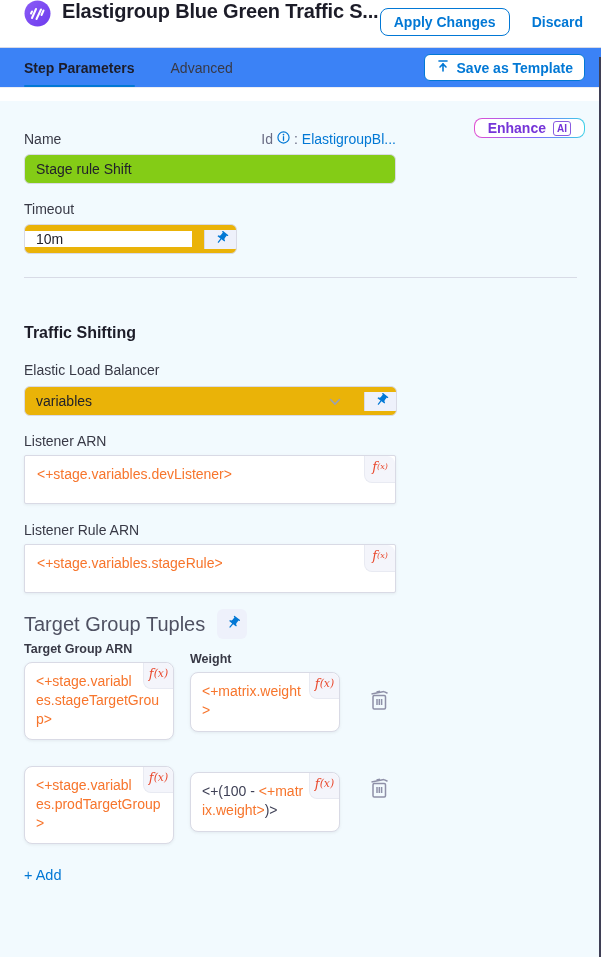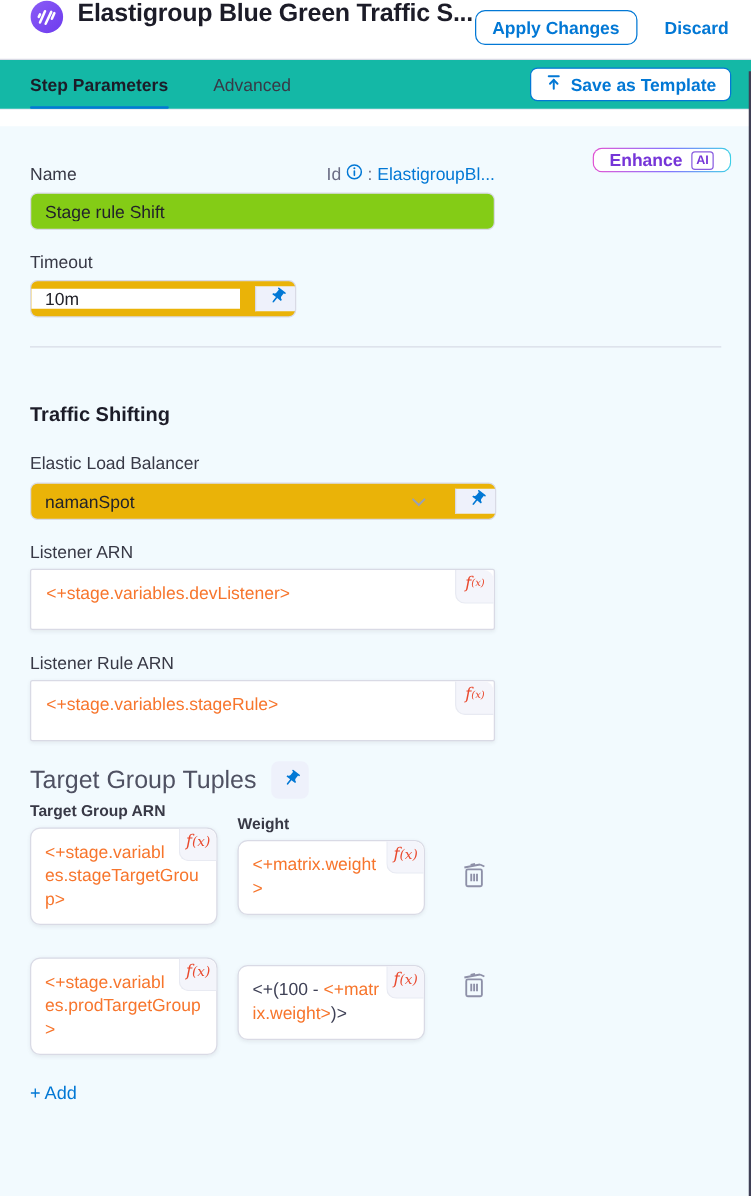--- a/index.html
+++ b/index.html
@@ -23,21 +23,21 @@
     border:1.5px solid #0278d5; color:#0278d5; background:#fff;
     border-radius:8px; font-size:14px; font-weight:700;
     padding:5px 13px; cursor:pointer; font-family:inherit;
   }
   .discard-btn {
     color:#0278d5; font-size:14px; font-weight:700; margin-left:22px;
     margin-right:2px; cursor:pointer; background:none; border:none; font-family:inherit;
   }
   
   .tabbar {
-    height:40px; background:#14b8a6; display:flex; align-items:stretch;
+    height:40px; background:#3b82f6; display:flex; align-items:stretch;
     padding:0 16px 0 24px; border-bottom:1px solid #eceef5;
   }
   .tab {
     display:flex; align-items:center; font-size:14px; color:#383946;
     position:relative; cursor:pointer;
   }
   .tab.active { font-weight:700; color:#1c1c28; }
   .tab.active::after {
     content:""; position:absolute; left:0; right:0; bottom:0; height:2.5px;
     background:#0278d5; border-radius:2px;
@@ -242,21 +242,21 @@
   </div>
 
   <div class="divider"></div>
 
   <div class="section-heading">Traffic Shifting</div>
 
 
   <div class="field-label" style="margin-top:20px">Elastic Load Balancer</div>
   <div class="input-group elb-group">
     <span class="select-value">
-      <span>namanSpot</span>
+      <span>variables</span>
       <span>
         <svg width="12" height="8" viewBox="0 0 12 8" fill="none" stroke="#9aa0b5" stroke-width="1.6" stroke-linecap="round">
           <polyline points="1.5,1.5 6,6 10.5,1.5"></polyline>
         </svg>
       </span>
     </span>
     <span class="pin-seg">
       <span class="pin-icon">
         <svg width="15" height="15" viewBox="0 0 24 24" fill="#0278d5">
           <path d="M16 9V4h1a1 1 0 0 0 0-2H7a1 1 0 0 0 0 2h1v5c0 1.66-1.34 3-3 3v2h5.97v7l1 1 1-1v-7H19v-2c-1.66 0-3-1.34-3-3z"></path>

